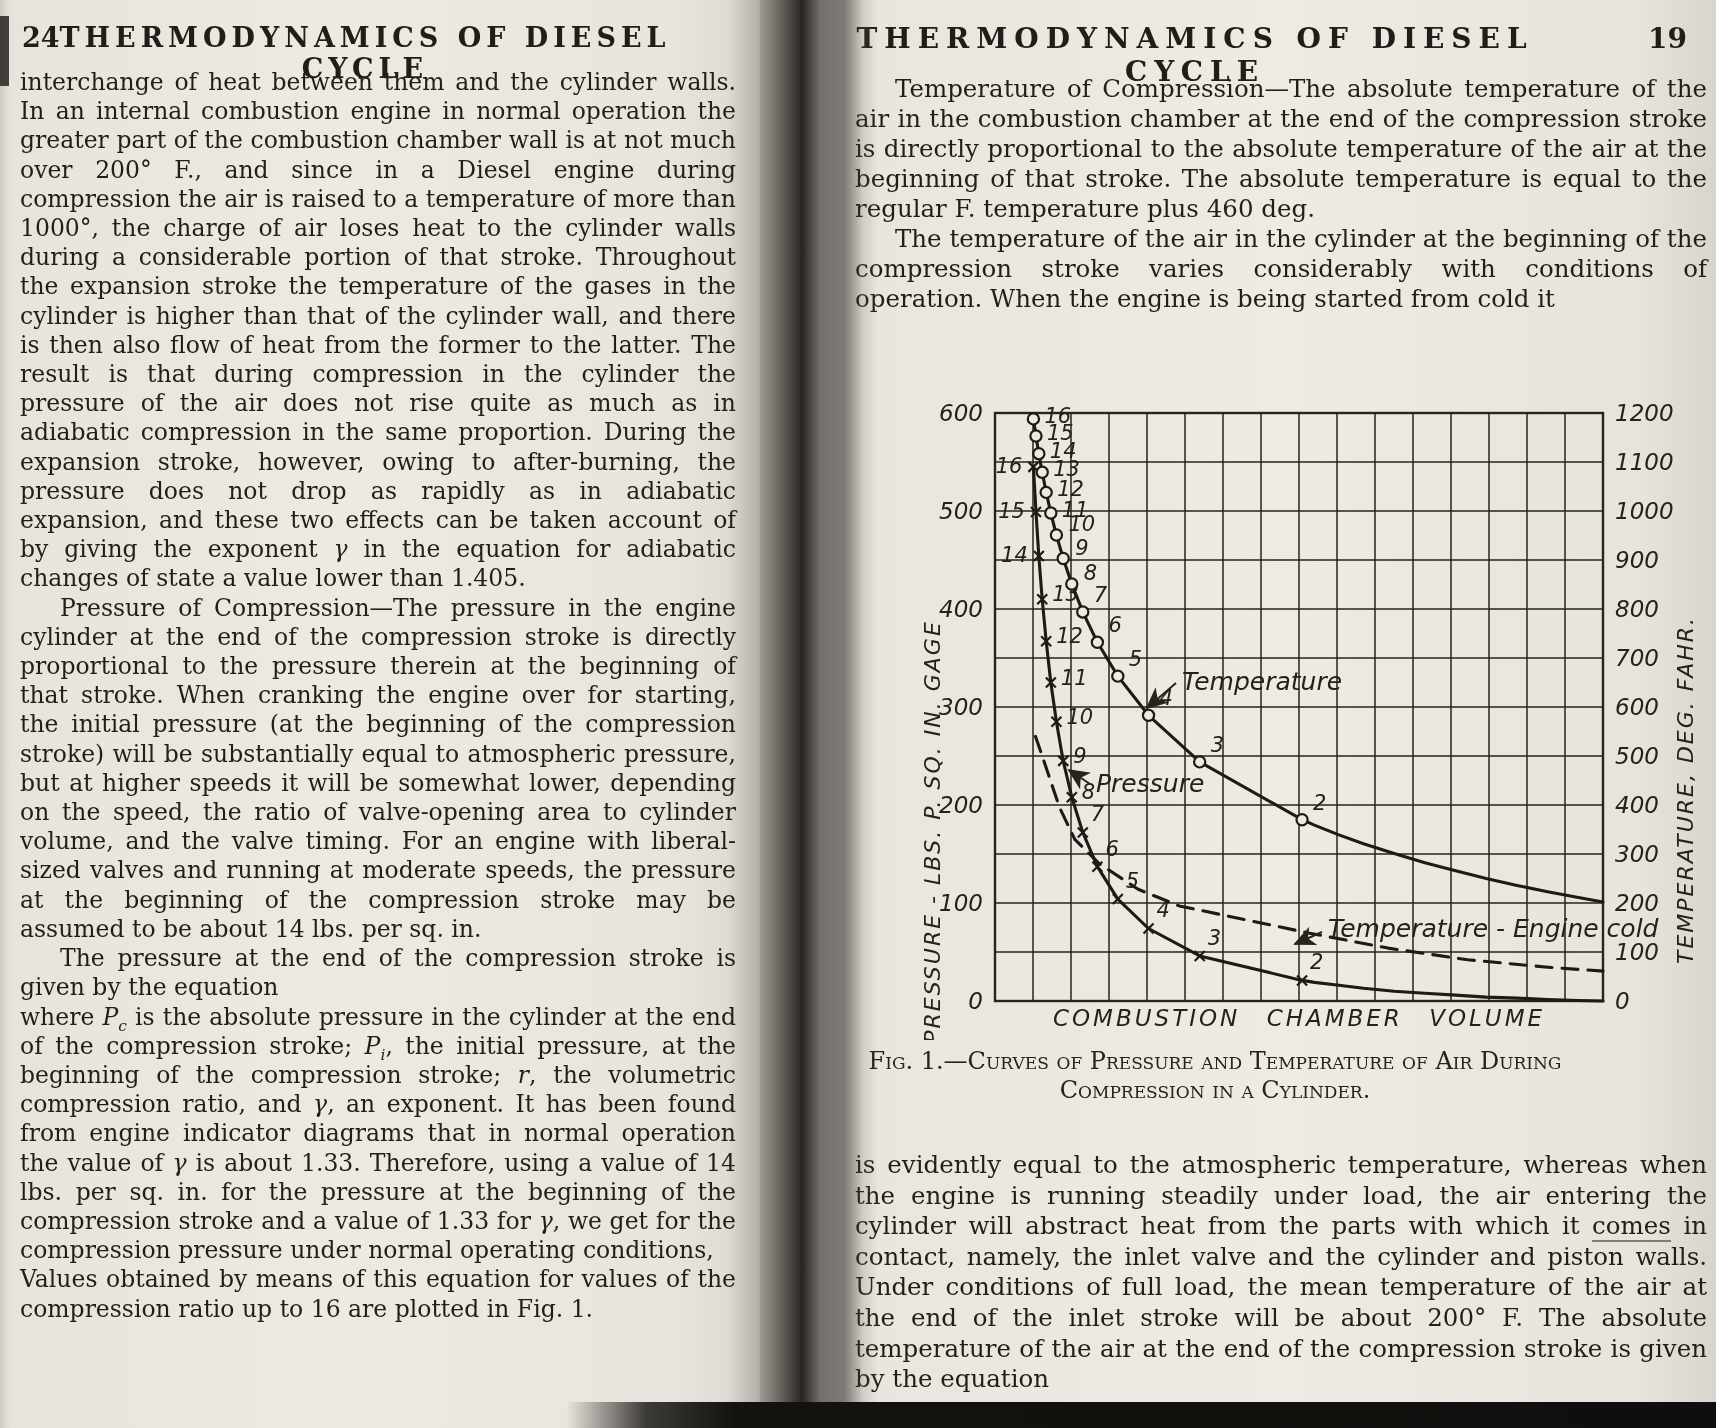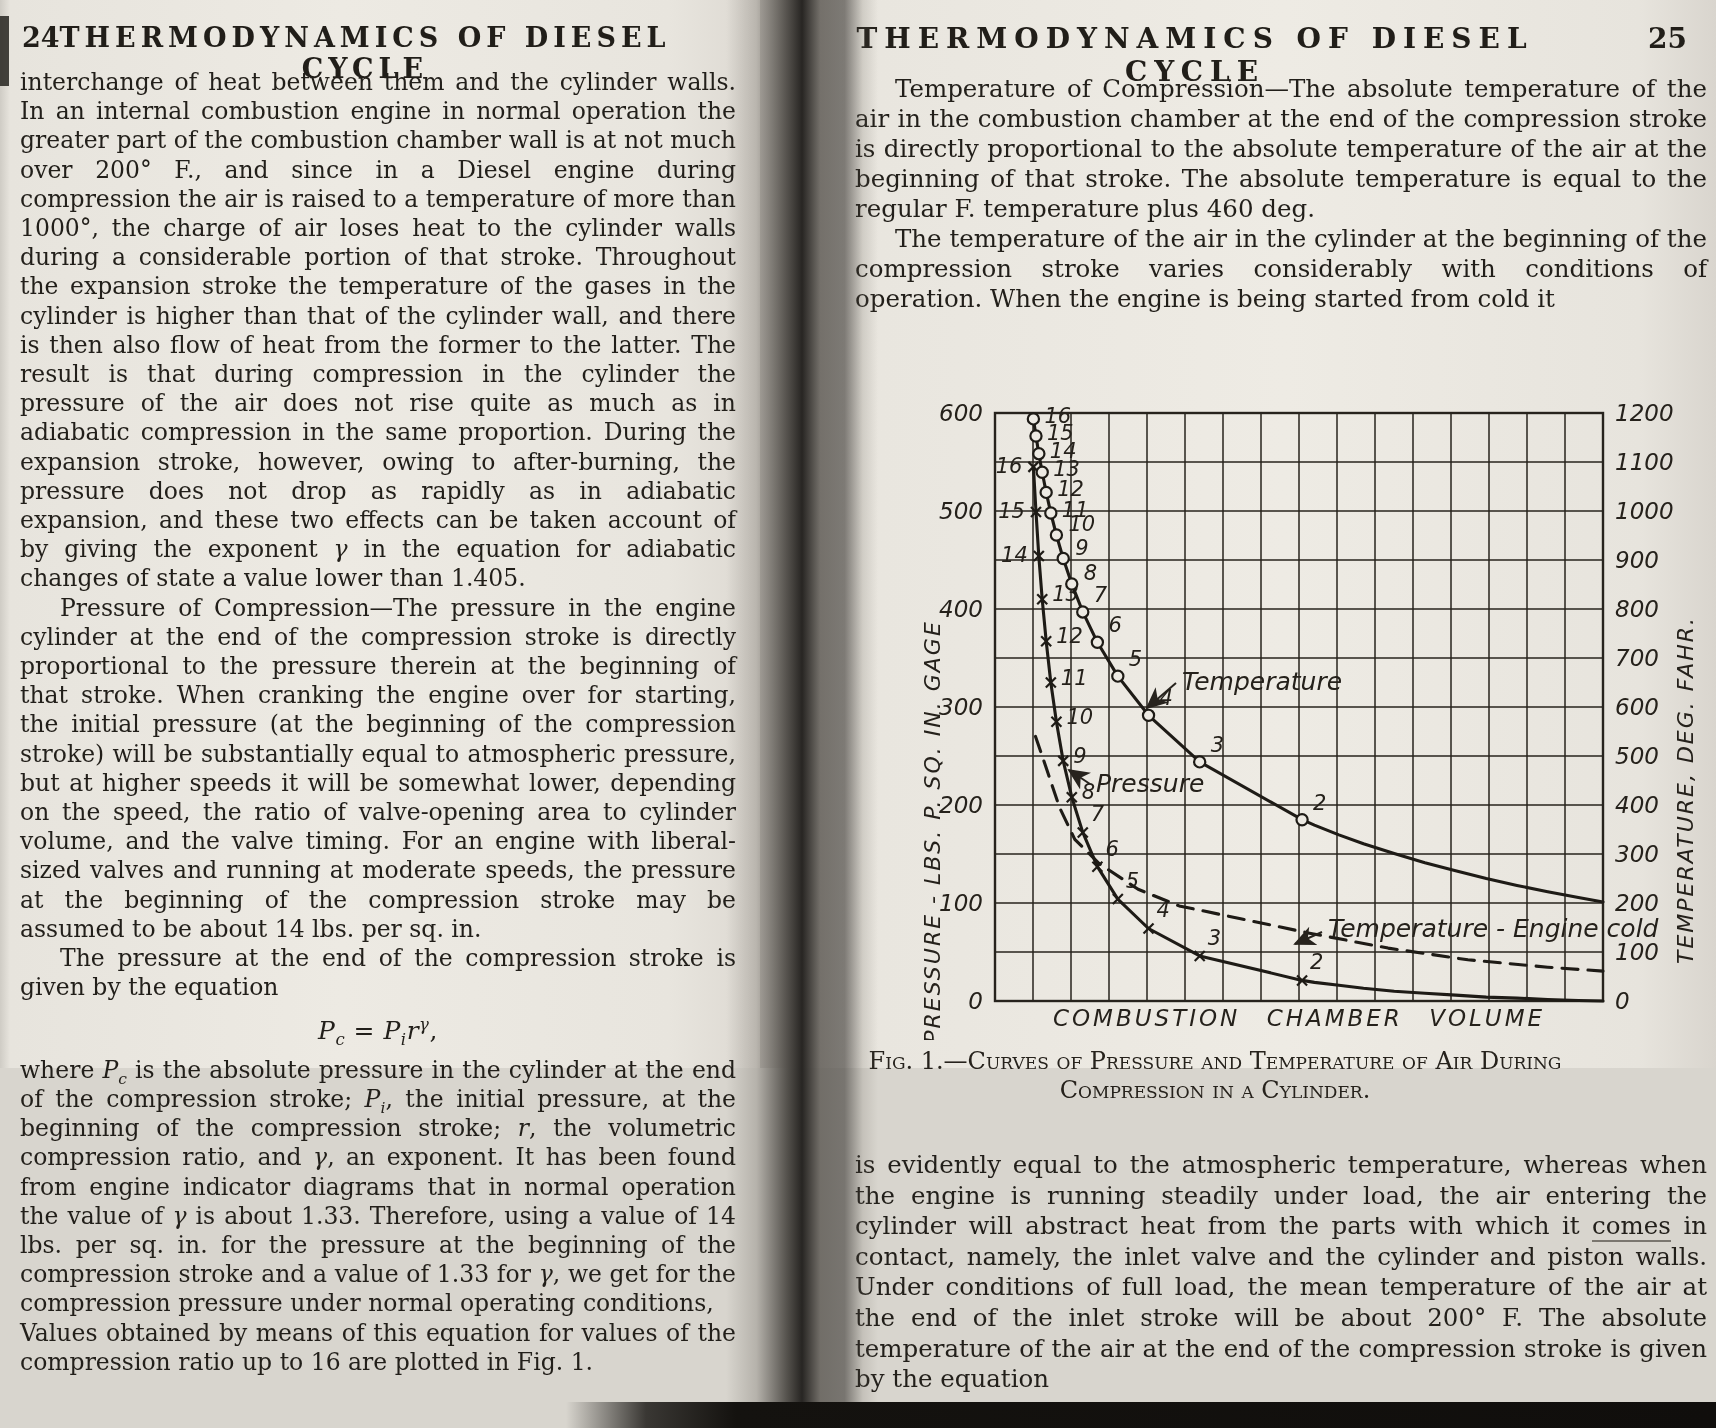--- a/index.html
+++ b/index.html
@@ -1,18 +1,18 @@
 <!DOCTYPE html>
 <html><head>
 <meta charset="utf-8">
 <style>
   html,body{margin:0;padding:0;}
   body{width:1716px;height:1428px;position:relative;overflow:hidden;
        background:#d8d5ce;font-family:"DejaVu Serif","Liberation Serif",serif;color:#221f1a;}
-  .page{position:absolute;top:0;height:1068px;}
+  .page{position:absolute;top:0;height:1428px;}
   .page-left{left:0;width:760px;
     background:linear-gradient(90deg,#cfccc5 0,#e7e4dd 10px,#ecе9e2 60px,#edeae3 45%,#e8e5de 88%,#dcd8d1 100%);
     background:linear-gradient(90deg,#cfccc5 0,#e7e4dd 10px,#edeae3 45%,#e8e5de 88%,#dcd8d1 100%);}
   .page-right{left:760px;width:956px;
     background:linear-gradient(90deg,#c7c3bc 0,#d9d5ce 30px,#e9e6df 120px,#eeebe4 55%,#e7e4dd 92%,#d9d5ce 100%);}
   .gutter{position:absolute;left:726px;top:0;width:152px;height:1428px;z-index:5;pointer-events:none;
     background:linear-gradient(90deg,rgba(60,55,48,0) 0%,rgba(60,55,48,.22) 20%,rgba(35,32,28,.72) 40%,rgba(20,18,16,.9) 50%,rgba(45,41,36,.6) 62%,rgba(25,22,19,.5) 78%,rgba(110,105,96,.18) 90%,rgba(120,115,105,0) 100%);}
   .edge-mark{position:absolute;left:0;top:16px;width:9px;height:70px;background:#262420;opacity:.85;z-index:6;}
   .bottom-bar{position:absolute;left:566px;top:1402px;width:1150px;height:26px;z-index:7;
     background:linear-gradient(90deg,rgba(18,16,13,0) 0,rgba(18,16,13,.8) 80px,#14120f 170px,#100e0c 100%);}
@@ -47,30 +47,29 @@
 
 <div class="page page-left">
   <div class="running-head rh-left">
     <span class="page-num">24</span>
     <span class="head-title">THERMODYNAMICS OF DIESEL CYCLE</span>
   </div>
   <div class="body-text lp-body">
     <p class="para"><span>interchange of heat between them and the cylinder walls.  In an internal combustion engine in normal operation the greater part of the combustion chamber wall is at not much over 200° F., and since in a Diesel engine during compression the air is raised to a temperature of more than 1000°, the charge of air loses heat to the cylinder walls during a considerable portion of that stroke.  Throughout the expansion stroke the temperature of the gases in the cylinder is higher than that of the cylinder wall, and there is then also flow of heat from the former to the latter.  The result is that during compression in the cylinder the pressure of the air does not rise quite as much as in adiabatic compression in the same proportion.  During the expansion stroke, however, owing to after-burning, the pressure does not drop as rapidly as in adiabatic expansion, and these two effects can be taken account of by giving the exponent </span><span class="i">γ</span><span> in the equation for adiabatic changes of state a value lower than 1.405.</span></p>
     <p class="para indent"><span class="b">Pressure of Compression</span><span>—The pressure in the engine cylinder at the end of the compression stroke is directly proportional to the pressure therein at the beginning of that stroke.  When cranking the engine over for starting, the initial pressure (at the beginning of the compression stroke) will be substantially equal to atmospheric pressure, but at higher speeds it will be somewhat lower, depending on the speed, the ratio of valve-opening area to cylinder volume, and the valve timing.  For an engine with liberal-sized valves and running at moderate speeds, the pressure at the beginning of the compression stroke may be assumed to be about 14 lbs. per sq. in.</span></p>
     <p class="para indent"><span>The pressure at the end of the compression stroke is given by the equation</span></p>
-    <div class="equation"><span class="i">P</span><sub>c</sub><span> = </span><span class="i">P</span><sub>i</sub><span class="i">r</span><sup>γ</sup><span>,</span></div>
     <p class="para"><span>where </span><span class="i">P</span><sub>c</sub><span> is the absolute pressure in the cylinder at the end of the compression stroke; </span><span class="i">P</span><sub>i</sub><span>, the initial pressure, at the beginning of the compression stroke; </span><span class="i">r</span><span>, the volumetric compression ratio, and </span><span class="i">γ</span><span>, an exponent.  It has been found from engine indicator diagrams that in normal operation the value of </span><span class="i">γ</span><span> is about 1.33.  Therefore, using a value of 14 lbs. per sq. in. for the pressure at the beginning of the compression stroke and a value of 1.33 for </span><span class="i">γ</span><span>, we get for the compression pressure under normal operating conditions,</span></p>
     <p class="para"><span>Values obtained by means of this equation for values of the compression ratio up to 16 are plotted in Fig. 1.</span></p>
   </div>
 </div>
 
 <div class="page page-right">
   <div class="running-head rh-right">
     <span class="head-title">THERMODYNAMICS OF DIESEL CYCLE</span>
-    <span class="page-num">25</span>
+    <span class="page-num">19</span>
   </div>
   <div class="body-text rp-body">
     <p class="para indent"><span class="b">Temperature of Compression</span><span>—The absolute temperature of the air in the combustion chamber at the end of the compression stroke is directly proportional to the absolute temperature of the air at the beginning of that stroke.  The absolute temperature is equal to the regular F. temperature plus 460 deg.</span></p>
     <p class="para indent"><span>The temperature of the air in the cylinder at the beginning of the compression stroke varies considerably with conditions of operation.  When the engine is being started from cold it</span></p>
   </div>
   <div class="figure">
     <svg id="chart-svg" width="868" height="680" viewBox="0 0 868 680">
         <defs>
           <marker id="ah" markerWidth="12" markerHeight="10" refX="10" refY="5" orient="auto">
             <path d="M0,0 L11,5 L0,10 L3,5 Z" fill="#27231d"></path>

